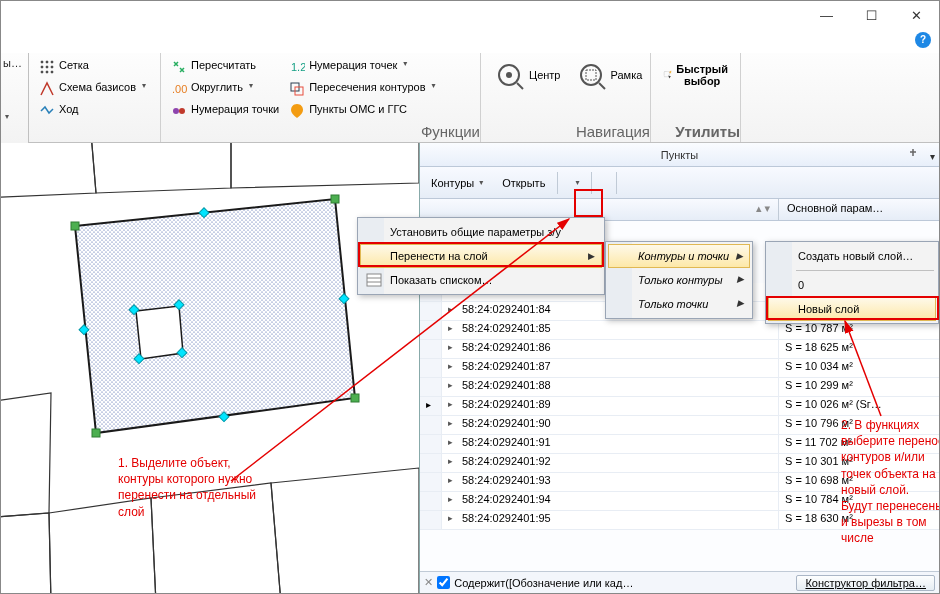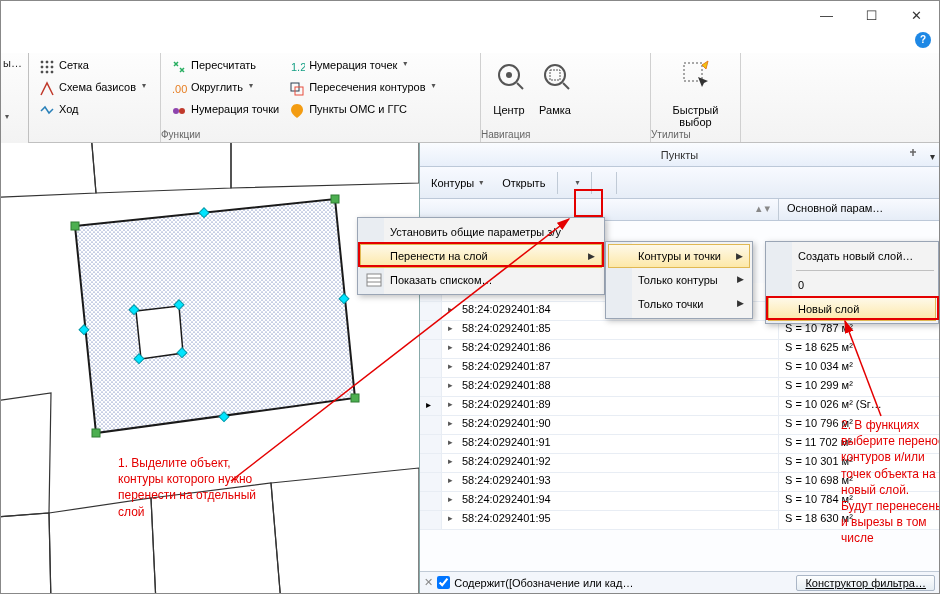--- a/index.html
+++ b/index.html
@@ -9,26 +9,26 @@
   
   .titlebar { position:absolute; top:0; left:0; right:0; height:28px; background:#fff; }
   .titlebar .btns { position:absolute; right:0; top:0; display:flex; }
   .titlebar .btn { width:45px; height:28px; display:flex; align-items:center; justify-content:center; font-size:13px; color:#333; }
   .helpbar { position:absolute; top:28px; left:0; right:0; height:24px; }
   .helpbar .help { position:absolute; right:8px; top:3px; width:16px; height:16px; border-radius:50%; background:#1e88e5; color:#fff; text-align:center; line-height:16px; font-size:10px; font-weight:bold; }
   
   
   .ribbon { position:absolute; top:52px; left:0; right:0; height:90px; background:linear-gradient(#fdfdfd,#f3f3f3); border-bottom:1px solid #c0c0c0; display:flex; }
   .ribbon-group { border-right:1px solid #d0d0d0; padding:4px 6px 0 6px; position:relative; }
-  .ribbon-group-label { position:absolute; bottom:2px; left:0; right:0; text-align:left; color:#666; font-size:10px; }
+  .ribbon-group-label { position:absolute; bottom:2px; left:0; right:0; text-align:right; color:#666; font-size:15px; }
   .rcol { display:flex; flex-direction:column; gap:2px; }
   .rrow { display:flex; gap:2px; }
   .rbtn { display:flex; align-items:flex-start; gap:4px; padding:2px 4px; border-radius:2px; white-space:nowrap; }
   .rbtn .ic { width:16px; height:16px; flex:0 0 16px; display:inline-block; }
-  .rbigbtn { display:flex; flex-direction:column; align-items:center; padding:2px 6px; gap:13px; }
+  .rbigbtn { display:flex; flex-direction:row; align-items:center; padding:2px 6px; gap:4px; }
   .rbigbtn .bic { width:32px; height:32px; }
   .dd-arrow::after { content:"▾"; font-size:8px; margin-left:2px; color:#555; }
   
   
   .leftcut { position:absolute; left:0; top:52px; width:28px; height:90px; border-right:1px solid #c0c0c0; background:linear-gradient(#fdfdfd,#f3f3f3); padding:4px 2px; overflow:hidden; }
   .leftcut .lbl { font-size:11px; color:#222; white-space:nowrap; }
   
   
   .canvas { position:absolute; top:142px; left:0; width:418px; bottom:0; background:#fff; overflow:hidden; }
   .canvas svg { position:absolute; top:0; left:0; }
@@ -216,21 +216,21 @@
             </svg>
         <svg class="ic" viewBox="0 0 16 16">
               <path d="M2 14 L14 2" stroke="#16a085" stroke-width="2"></path>
               <circle cx="2" cy="14" r="2" fill="#16a085"></circle>
               <circle cx="14" cy="2" r="2" fill="#16a085"></circle>
             </svg>
       </div>
     </div>
     <div class="ribbon-group-label">Навигация</div>
   </div>
-  <div class="ribbon-group" style="width:90px;">
+  <div class="ribbon-group" style="width:90px;font-weight:bold;">
     <div class="rbigbtn">
           <svg class="bic" viewBox="0 0 32 32">
             <rect x="4" y="4" width="18" height="18" fill="none" stroke="#555" stroke-dasharray="2 2"></rect>
             <path d="M18 18 L28 22 L24 24 L22 28 Z" fill="#333"></path>
             <path d="M22 6 L28 2 L26 10 Z" fill="#f1c40f" stroke="#e67e22"></path>
           </svg>
           <span style="text-align:center; white-space:pre;">Быстрый
 выбор</span>
         </div>
     <div class="ribbon-group-label">Утилиты</div>
@@ -412,21 +412,21 @@
   <div class="menu-item">
         <svg class="micon" viewBox="0 0 16 16">
           <rect x="1" y="2" width="14" height="12" fill="#fff" stroke="#888"></rect>
           <line x1="1" y1="6" x2="15" y2="6" stroke="#888"></line>
           <line x1="1" y1="10" x2="15" y2="10" stroke="#888"></line>
         </svg>
         <span>Показать списком…</span>
       </div>
 </div>
 
-<div class="menu" style="left:604px; top:240px; width:148px;">
+<div class="menu" style="left:604px; top:240px; width:148px;font-style:italic;">
   <div class="iconstrip"></div>
   <div class="menu-item hi">
         <span>Контуры и точки</span>
         <span class="arrow">▶</span>
       </div>
   <div class="menu-item">
         <span>Только контуры</span>
         <span class="arrow">▶</span>
       </div>
   <div class="menu-item">

